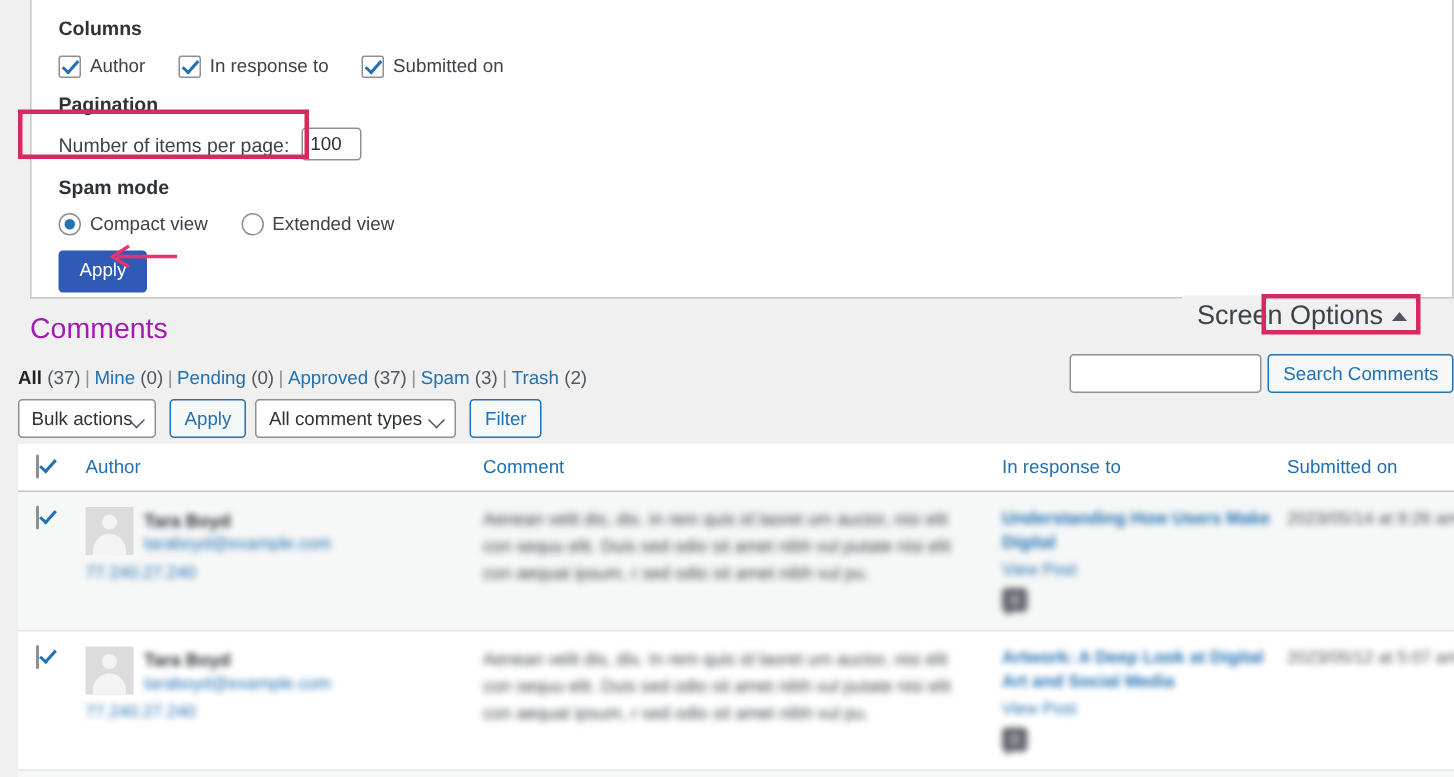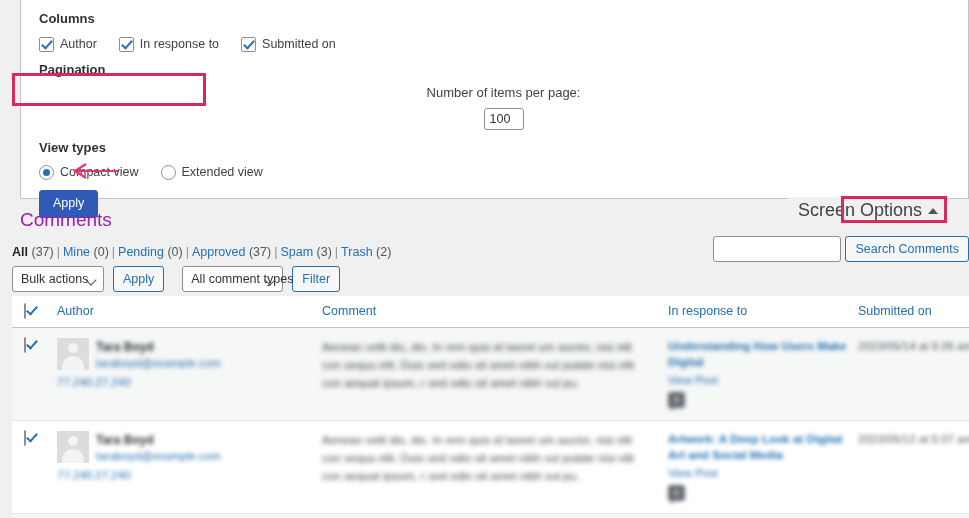--- a/index.html
+++ b/index.html
@@ -104,21 +104,20 @@
     border: 3px solid #d6295e;
     box-sizing: border-box;
     pointer-events: none;
   }
   .pag-row {
     display: flex;
     align-items: center;
     gap: 8px;
     margin-bottom: 10px;
     position: relative;
-    flex-direction: column;
   }
   .num-input {
     width: 40px;
     height: 22px;
     border: 1px solid #8c8f94;
     border-radius: 3px;
     background: #fff;
     font-family: "Liberation Sans", sans-serif;
     font-size: 12.5px;
     color: #2c3338;
@@ -424,21 +423,21 @@
     </label>
   </div>
 
   <div class="legend pagination-legend">Pagination</div>
 
   <div class="pag-row">
     <span>Number of items per page:</span>
     <input class="num-input" type="text" value="100" style="">
   </div>
 
-  <div class="legend viewmode-legend">View types</div>
+  <div class="legend viewmode-legend">Spam mode</div>
 
   <div class="opt-row">
     <label class="opt-item">
       <span class="rb checked"></span>
       <span>Compact view</span>
     </label>
     <label class="opt-item">
       <span class="rb"></span>
       <span>Extended view</span>
     </label>
@@ -472,21 +471,21 @@
   <input id="search-input" type="text" placeholder="" style="">
   <button class="btn-secondary">Search Comments</button>
 </div>
 
 <div id="tablenav">
   <div class="sel" style="width:92px">
     <span>Bulk actions</span>
     <span class="chev"></span>
   </div>
   <button class="btn-secondary">Apply</button>
-  <div class="sel" style="width:101px; margin-left:12px">
+  <div class="sel" style="width:134px; ">
     <span>All comment types</span>
     <span class="chev"></span>
   </div>
   <button class="btn-secondary" id="filter-btn">Filter</button>
 </div>
 
 <table id="comments-table">
   <thead>
     <tr>
       <th class="col-cb">

